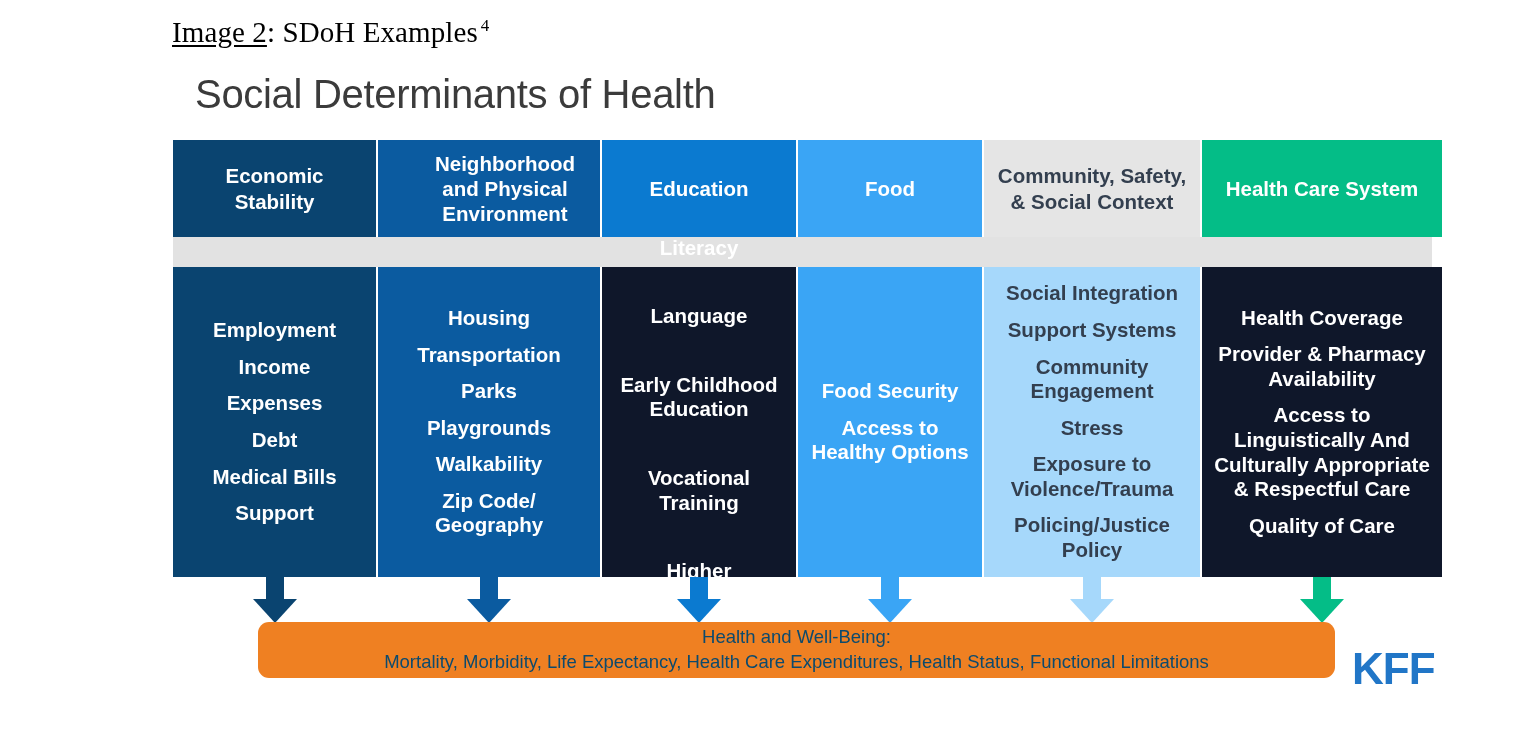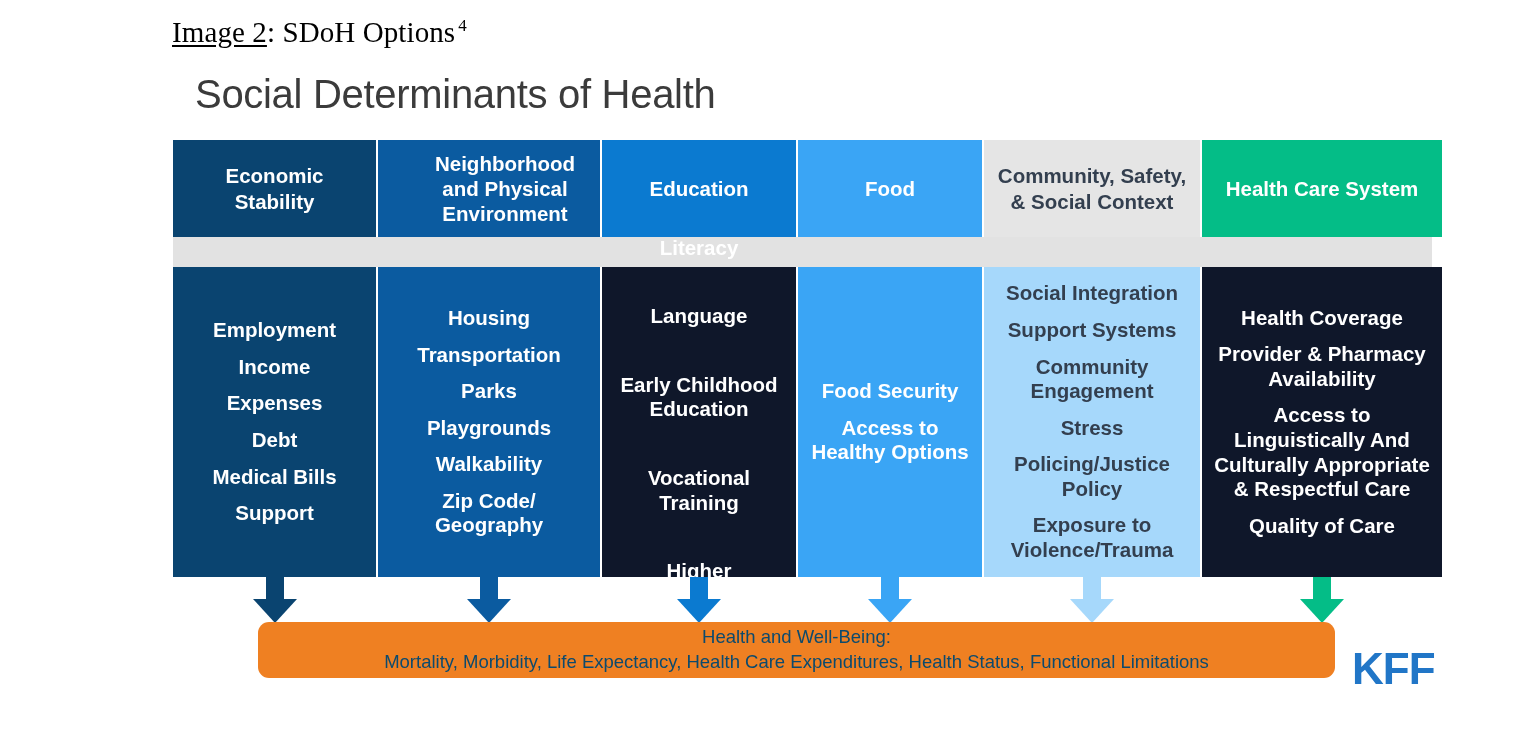--- a/index.html
+++ b/index.html
@@ -180,21 +180,21 @@
     font-weight: bold;
     color: #2176c7;
     letter-spacing: -1px;
     font-family: "Liberation Sans", sans-serif;
   }
 </style>
 </head>
 <body>
 
 <div id="caption">
-  <span class="underlined">Image 2</span><span>: SDoH Options</span><span class="sup">4</span>
+  <span class="underlined">Image 2</span><span>: SDoH Examples</span><span class="sup">4</span>
 </div>
 
 <div id="figure">
 
   <div id="fig-title">Social Determinants of Health</div>
 
   <div id="grid-wrap">
 
     <div class="row head-row" id="head-row">
         <div class="cell c1" style="background: rgb(10, 68, 112); color: rgb(255, 255, 255);">
@@ -264,24 +264,24 @@
           <div class="item">Access to
 Healthy Options</div>
         </div>
         <div class="sep"></div>
         <div class="cell c5" style="background: rgb(166, 216, 251); color: rgb(51, 63, 79);">
           <div class="item">Social Integration</div>
           <div class="item">Support Systems</div>
           <div class="item">Community
 Engagement</div>
           <div class="item">Stress</div>
+          <div class="item">Exposure to
+Violence/Trauma</div>
           <div class="item">Policing/Justice
 Policy</div>
-          <div class="item">Exposure to
-Violence/Trauma</div>
         </div>
         <div class="sep"></div>
         <div class="cell c6" style="background: #0f172a; color: rgb(255, 255, 255);">
           <div class="item">Health Coverage</div>
           <div class="item">Provider &amp; Pharmacy
 Availability</div>
           <div class="item">Access to
 Linguistically And
 Culturally Appropriate
 &amp; Respectful Care</div>

